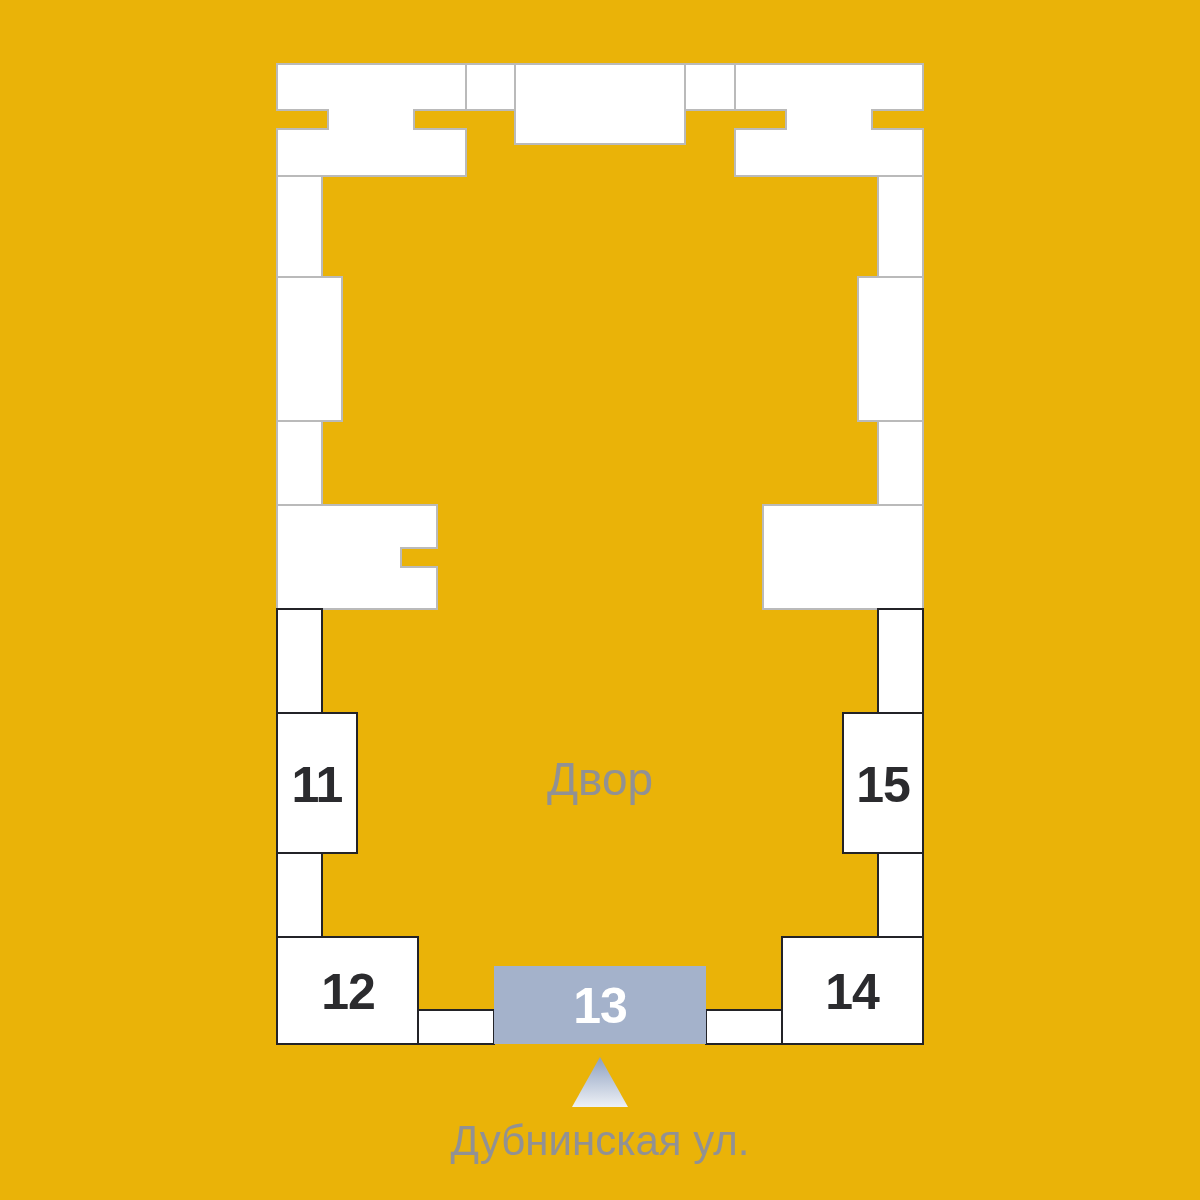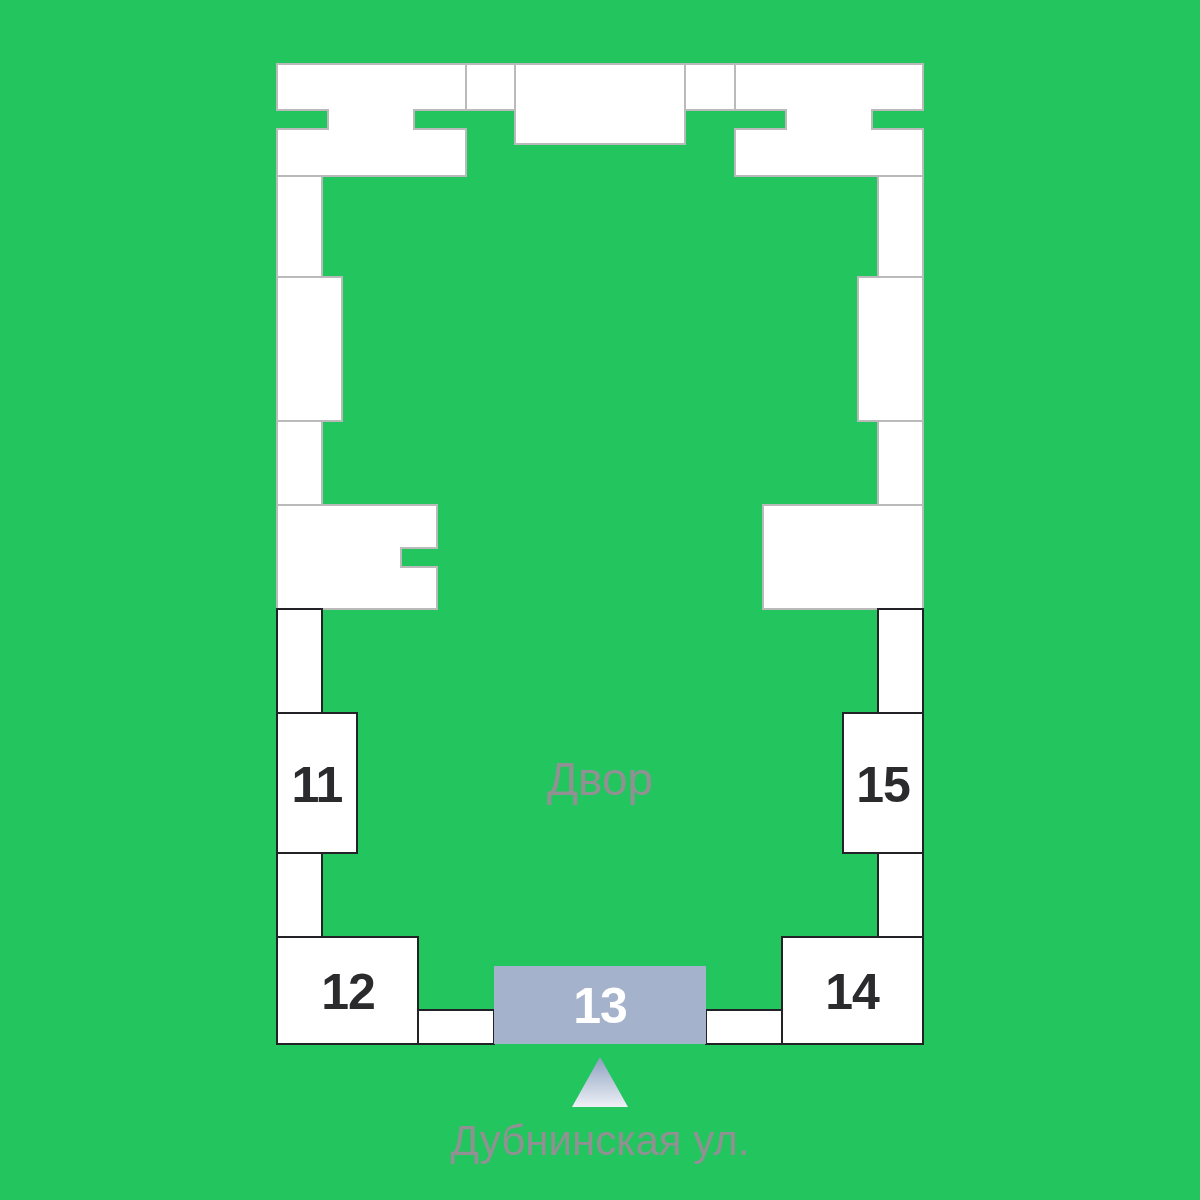--- a/index.html
+++ b/index.html
@@ -4,21 +4,21 @@
 <style>
   html, body {
     margin: 0;
     padding: 0;
     background: #ffffff;
   }
   .stage {
     position: relative;
     width: 1200px;
     height: 1200px;
-    background: #22c55e;
+    background: #eab308;
     font-family: "Liberation Sans", "DejaVu Sans", sans-serif;
     overflow: hidden;
   }
   svg { display: block; }
   svg text {
     user-select: none;
     font-family: "Liberation Sans", "DejaVu Sans", sans-serif;
   }
   
   .shape-light {

